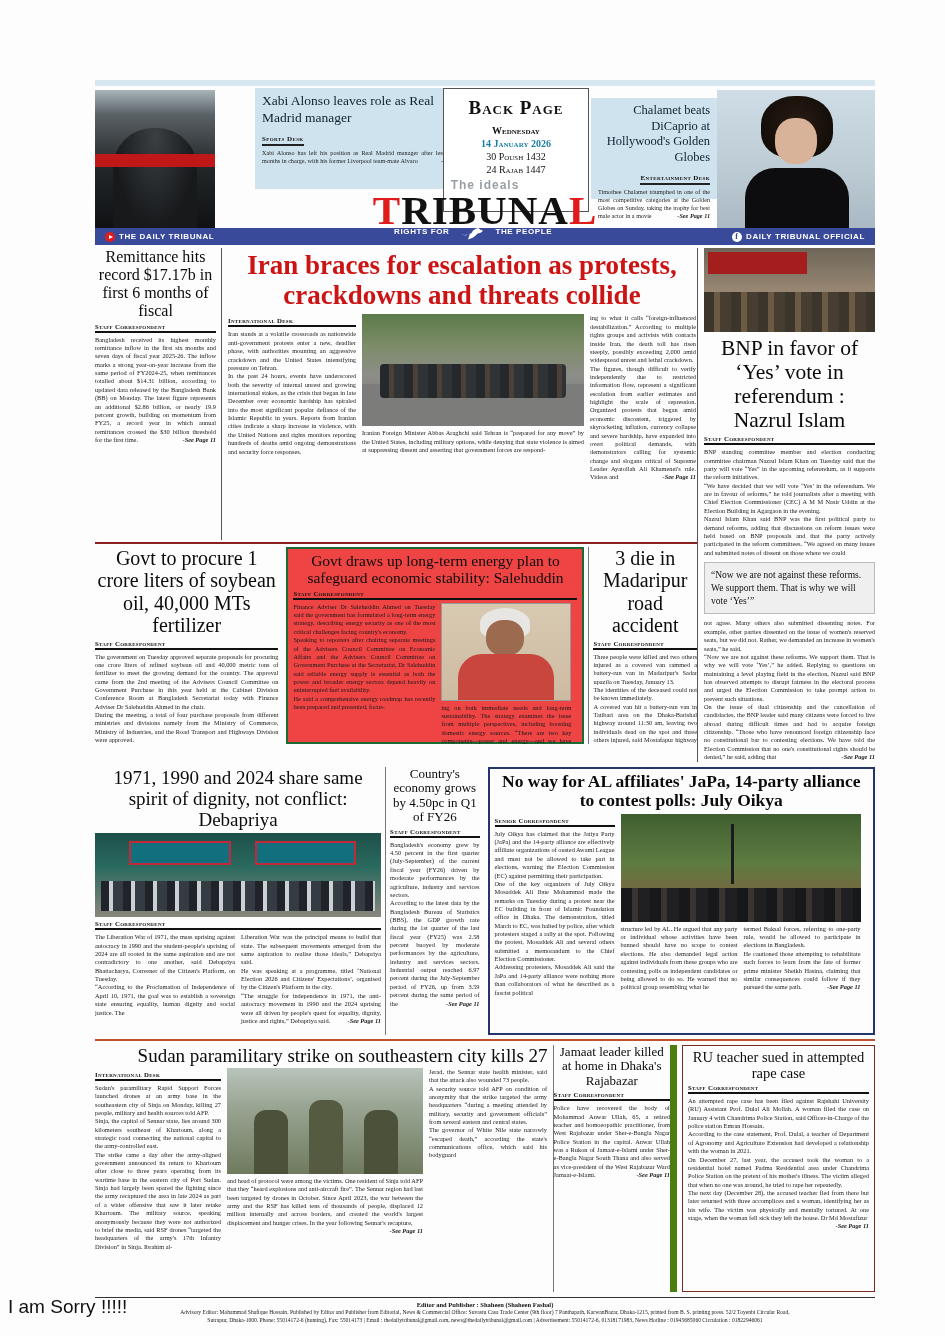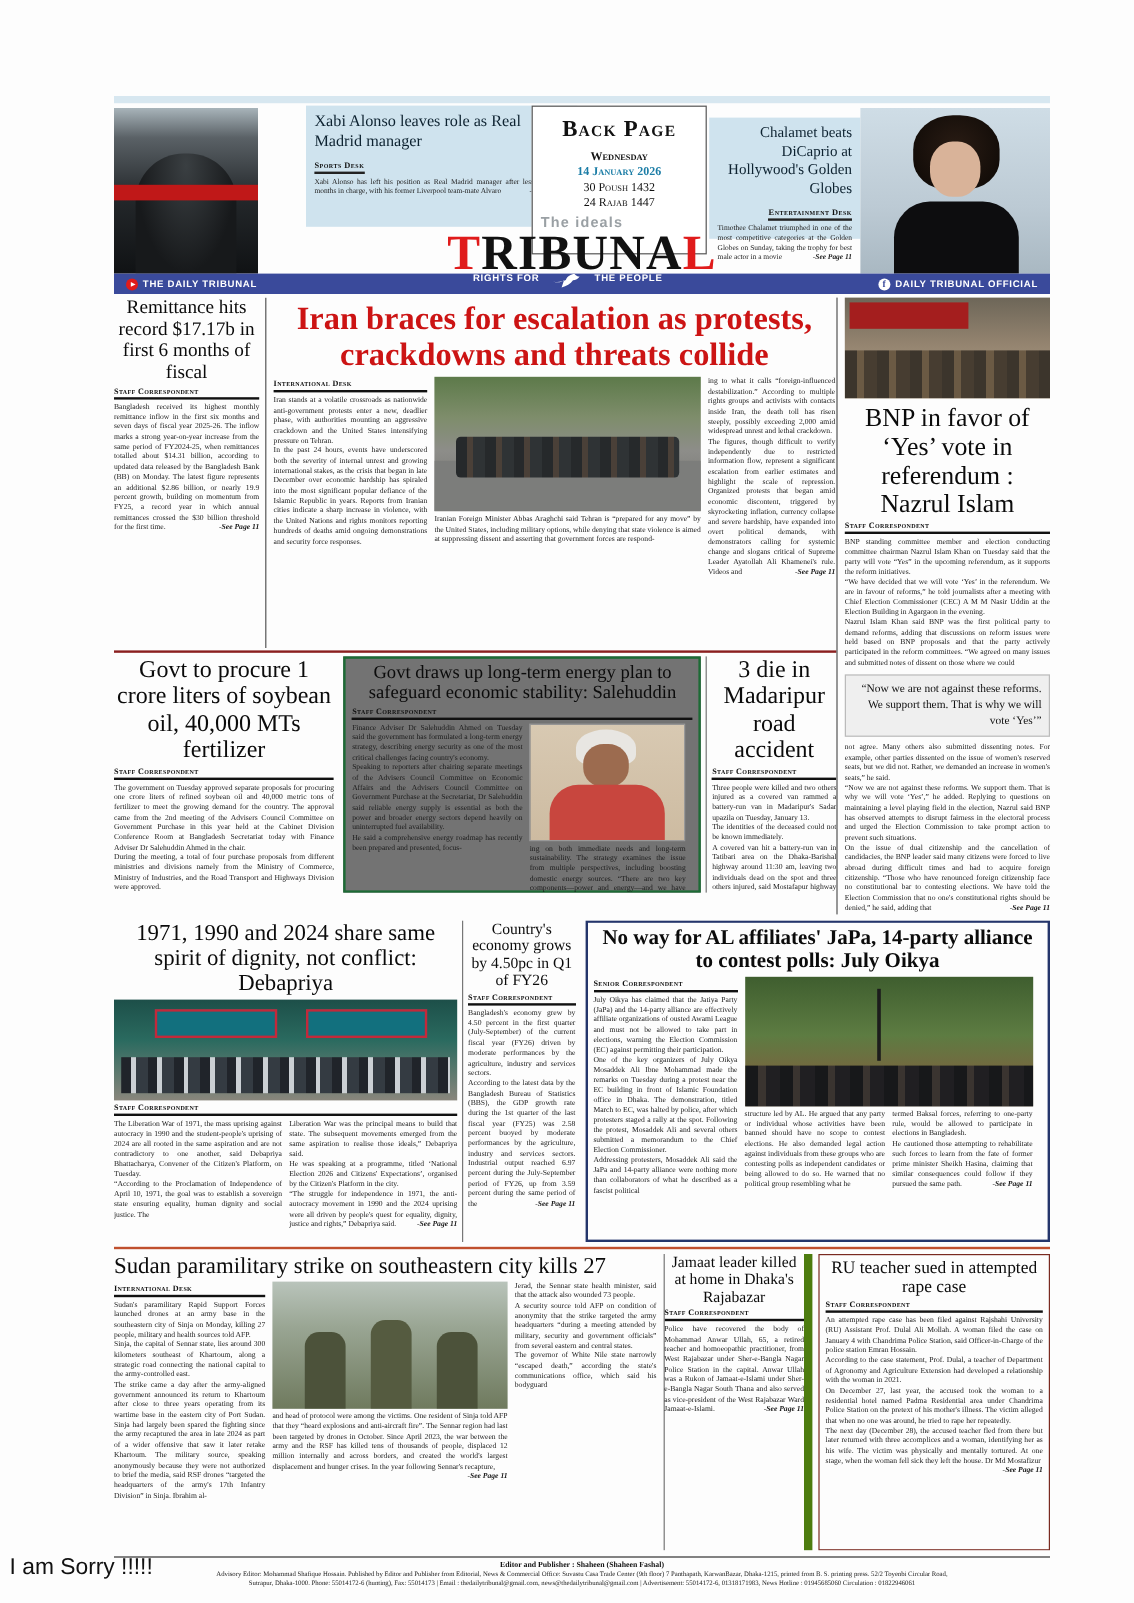--- a/index.html
+++ b/index.html
@@ -45,63 +45,63 @@
   .body{font-size:6.35px;line-height:1.32;text-align:justify;white-space:pre-line;color:#1a1a1a;}
   
   .mainflex{display:flex;margin-top:3px;}
   .leftgroup{width:602px;}
   .bnpcol{width:171px;border-left:1px solid #555;padding-left:6px;}
   .rowB{display:flex;height:292px;overflow:hidden;}
   .remit{width:121px;padding-right:5px;border-right:1px solid #555;}
   .iran{width:468px;padding-left:6px;}
   .rowC{display:flex;height:197px;overflow:hidden;border-top:2px solid #8a1f1f;padding-top:3px;margin-top:2px;}
   .procure{width:186px;padding-right:4px;}
-  .energybox{width:288px;border:2px solid #1c6b35;padding:3px 5px;margin:0 4px;background:#737373;}
+  .energybox{width:288px;border:2px solid #1c6b35;padding:3px 5px;margin:0 4px;background:#ef4444;}
   .madaripur{width:105px;padding-left:4px;border-left:1px solid #777;}
   .row3{display:flex;height:268px;overflow:hidden;margin-top:5px;}
   .debapriya{width:288px;padding-right:4px;border-right:1px solid #777;}
   .economy{width:90px;padding:0 4px;}
   .julybox{width:376px;border:2px solid #24356b;padding:3px 5px;margin-left:4px;}
   .row4{display:flex;height:247px;overflow:hidden;border-top:2px solid #c0502e;margin-top:4px;padding-top:4px;}
   .sudan{width:455px;padding-right:5px;}
   .jamaat{width:117px;padding:0 0;border-left:1px solid #777;border-right:7px solid #4d7c0f;}
   .ru{width:182px;margin-left:5px;border:1.5px solid #7a2a20;padding:3px 5px;}
   .cols{display:flex;gap:6px;}
   
   .iran-hl{font-size:27px;font-weight:bold;color:#cc1414;margin:2px 0 4px;}
   .iran-img{width:100%;height:112px;background:linear-gradient(180deg,#5d7a4a 0%,#7e8d6b 30%,#8d8d89 55%,#6f6f6d 100%);position:relative;overflow:hidden;}
   .iran-img .road{position:absolute;bottom:0;width:100%;height:42px;background:#7c7d7b;}
   .iran-img .crowd{position:absolute;bottom:28px;left:8%;width:84%;height:34px;background:repeating-linear-gradient(90deg,#26292b 0 9px,#4a4038 9px 14px,#2f3335 14px 24px);border-radius:4px;}
   
   .bnp-img{width:100%;height:84px;background:linear-gradient(180deg,#6d6658 0%,#93836f 45%,#b5a48c 100%);position:relative;overflow:hidden;}
   .bnp-img .banner{position:absolute;left:4px;top:4px;width:58%;height:22px;background:#a41e1e;}
   .bnp-img .people{position:absolute;bottom:0;left:0;width:100%;height:40px;background:repeating-linear-gradient(90deg,#3c352c 0 10px,#6b5a44 10px 16px,#473d31 16px 27px);}
   .bnp-hl{font-size:21.5px;margin:4px 0 2px;}
-  .quote{background:#efefef;border:1px solid #bbb;text-align:right;font-size:9.5px;line-height:1.35;padding:6px 6px;margin:5px 0;}
+  .quote{background:#efefef;border:1px solid #bbb;text-align:left;font-size:9.5px;line-height:1.35;padding:6px 6px;margin:5px 0;}
   
   .proc-hl{font-size:20px;}
   .energy-hl{font-size:15.5px;}
   .sal-img{width:128px;height:96px;background:linear-gradient(180deg,#d8c9b2 0%,#cdbba1 100%);position:relative;overflow:hidden;border:1px solid #999;}
   .sal-img .hair{position:absolute;left:38px;top:4px;width:50px;height:30px;background:#e8e6e2;border-radius:50% 50% 30% 30%;}
   .sal-img .face2{position:absolute;left:44px;top:16px;width:38px;height:36px;background:#9c6b4f;border-radius:45%;}
   .sal-img .shirt{position:absolute;left:16px;top:50px;width:96px;height:46px;background:#c8463e;border-radius:24px 24px 0 0;}
   .mad-hl{font-size:20px;}
   
   .deb-hl{font-size:19px;}
   .deb-img{width:100%;height:84px;background:linear-gradient(180deg,#1d4f49 0%,#2a6a5f 40%,#89867c 100%);position:relative;overflow:hidden;margin:3px 0;}
   .deb-img .ban1{position:absolute;left:12%;top:8px;width:34%;height:20px;background:#12707e;border:2px solid #c3293a;}
   .deb-img .ban2{position:absolute;left:56%;top:8px;width:34%;height:20px;background:#12707e;border:2px solid #c3293a;}
   .deb-img .row{position:absolute;bottom:6px;left:2%;width:96%;height:30px;background:repeating-linear-gradient(90deg,#20242a 0 8px,#cbd0d4 8px 12px,#343b42 12px 22px);}
   .eco-hl{font-size:13px;}
   .july-hl{font-size:17.5px;font-weight:bold;}
   .july-img{width:100%;height:108px;background:linear-gradient(180deg,#3f5e2f 0%,#5d7c42 45%,#77663f 75%,#463d2c 100%);position:relative;overflow:hidden;}
   .july-img .heads{position:absolute;bottom:0;width:100%;height:34px;background:repeating-linear-gradient(90deg,#17181a 0 11px,#3a3430 11px 17px,#201f22 17px 29px);}
   .july-img .pole{position:absolute;left:46%;top:10px;width:3px;height:60px;background:#1c1c1c;}
   
-  .sud-hl{font-size:19px;text-align:left;}
+  .sud-hl{font-size:19px;text-align:right;}
   .sud-img{width:100%;height:106px;background:linear-gradient(180deg,#b9c4bb 0%,#9aa694 35%,#6f7a5e 100%);position:relative;overflow:hidden;}
   .sud-img .s1,.sud-img .s2,.sud-img .s3{position:absolute;bottom:0;width:34px;height:64px;background:#4c523a;border-radius:12px 12px 0 0;}
   .sud-img .s1{left:14%;} .sud-img .s2{left:42%;height:74px;background:#555b40;} .sud-img .s3{left:70%;}
   .jam-hl{font-size:13px;}
   .ru-hl{font-size:14.5px;}
   
   .footer{border-top:1.5px solid #333;margin-top:5px;padding-top:3px;text-align:center;}
   .f1{font-size:6.5px;font-weight:bold;}
   .f2{font-size:5.6px;color:#222;margin-top:1px;line-height:1.4;}
   .sorry{position:absolute;left:8px;top:1296px;font-family:"Liberation Sans",sans-serif;font-size:19px;color:#111;}

